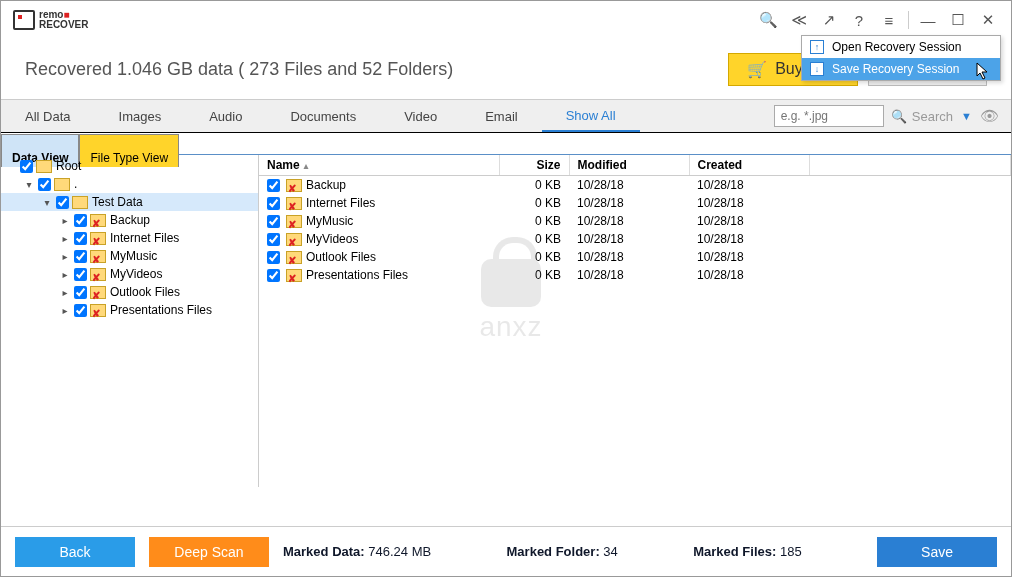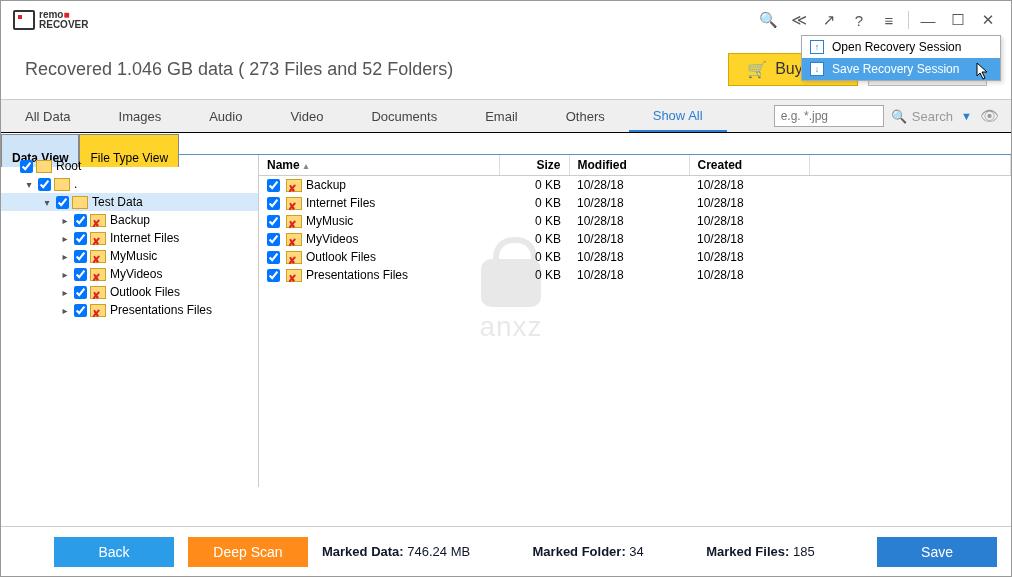--- a/index.html
+++ b/index.html
@@ -66,21 +66,21 @@
 .tbl td { padding: 2px 8px; }
 .tbl td.right { text-align: right; }
 .tbl .name-cell { display: flex; align-items: center; gap: 4px; }
 .tbl .name-cell input { margin-right: 2px; }
 .tbl .folder { width: 16px; height: 13px; background: #ffd97a; border: 1px solid #c9a227; position: relative; }
 .tbl .folder::after { content: "✘"; position: absolute; left: 1px; bottom: -3px; color: #d22; font-size: 10px; font-weight: 700; }
 .sort-arrow { font-size: 9px; color: #888; margin-left: 4px; }
 
 
 .bottom { position: absolute; bottom: 0; left: 0; right: 0; height: 50px; border-top: 1px solid #ccc; display: flex; align-items: center; padding: 0 14px; gap: 14px; background: #fff; }
-.btn-back { background: #2a9ce8; color: #fff; border: none; width: 120px; height: 30px; font-size: 14px; cursor: pointer; margin-left: 39px; }
+.btn-back { background: #2a9ce8; color: #fff; border: none; width: 120px; height: 30px; font-size: 14px; cursor: pointer; }
 .btn-deep { background: #ff8c1a; color: #fff; border: none; width: 120px; height: 30px; font-size: 14px; cursor: pointer; }
 .bottom .stat { font-size: 13px; color: #0f172a; }
 .bottom .stat b { font-weight: 700; }
 .bottom .spacer { flex: 1; }
 .btn-save { background: #2a7fd3; color: #fff; border: none; width: 120px; height: 30px; font-size: 14px; cursor: pointer; }
 
 .cursor { position: absolute; width: 14px; height: 18px; pointer-events: none; }
 
 .watermark { position: absolute; left: 400px; top: 250px; width: 220px; height: 100px; opacity: .13; pointer-events: none; display:flex; flex-direction:column; align-items:center; justify-content:center; }
 .watermark .lock { width: 60px; height: 48px; background: #555; border-radius: 10px; position: relative; }
@@ -134,24 +134,23 @@
   <button class="btn-activate">
     <span>🔑</span>
     <span>Activate</span>
   </button>
 </div>
 
 <div class="filter-bar">
   <div class="filter-tab">All Data</div>
     <div class="filter-tab">Images</div>
     <div class="filter-tab">Audio</div>
+    <div class="filter-tab">Documents</div>
     <div class="filter-tab">Video</div>
-    <div class="filter-tab">Documents</div>
     <div class="filter-tab">Email</div>
-    <div class="filter-tab">Others</div>
     <div class="filter-tab active">Show All</div>
   <div class="spacer"></div>
   <input class="search-box" placeholder="e.g. *.jpg" style="">
   <div class="search-btn">
     <span>🔍</span>
     <span>Search</span>
   </div>
   <div class="blue-tri">▼</div>
   <div class="eye-ico">👁</div>
 </div>

